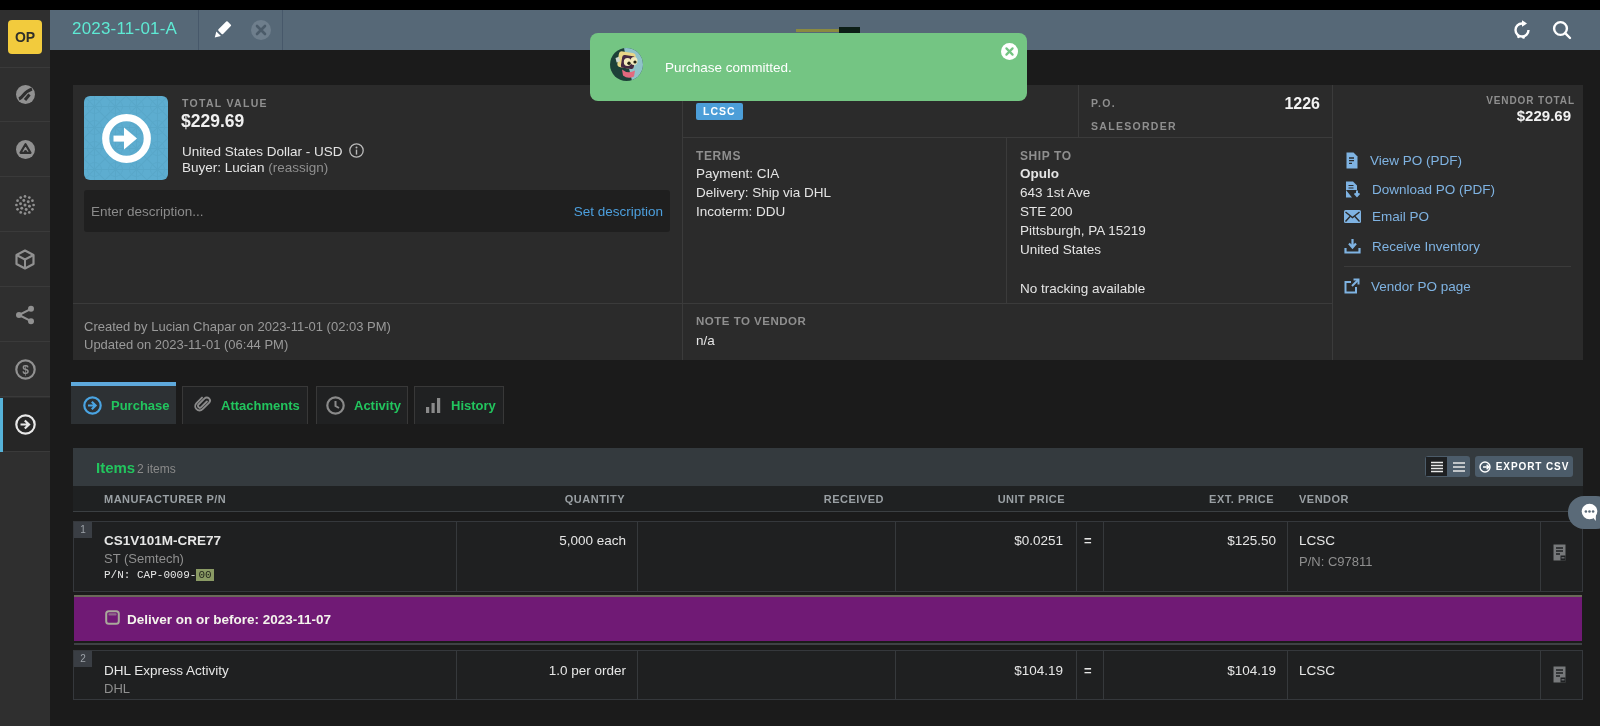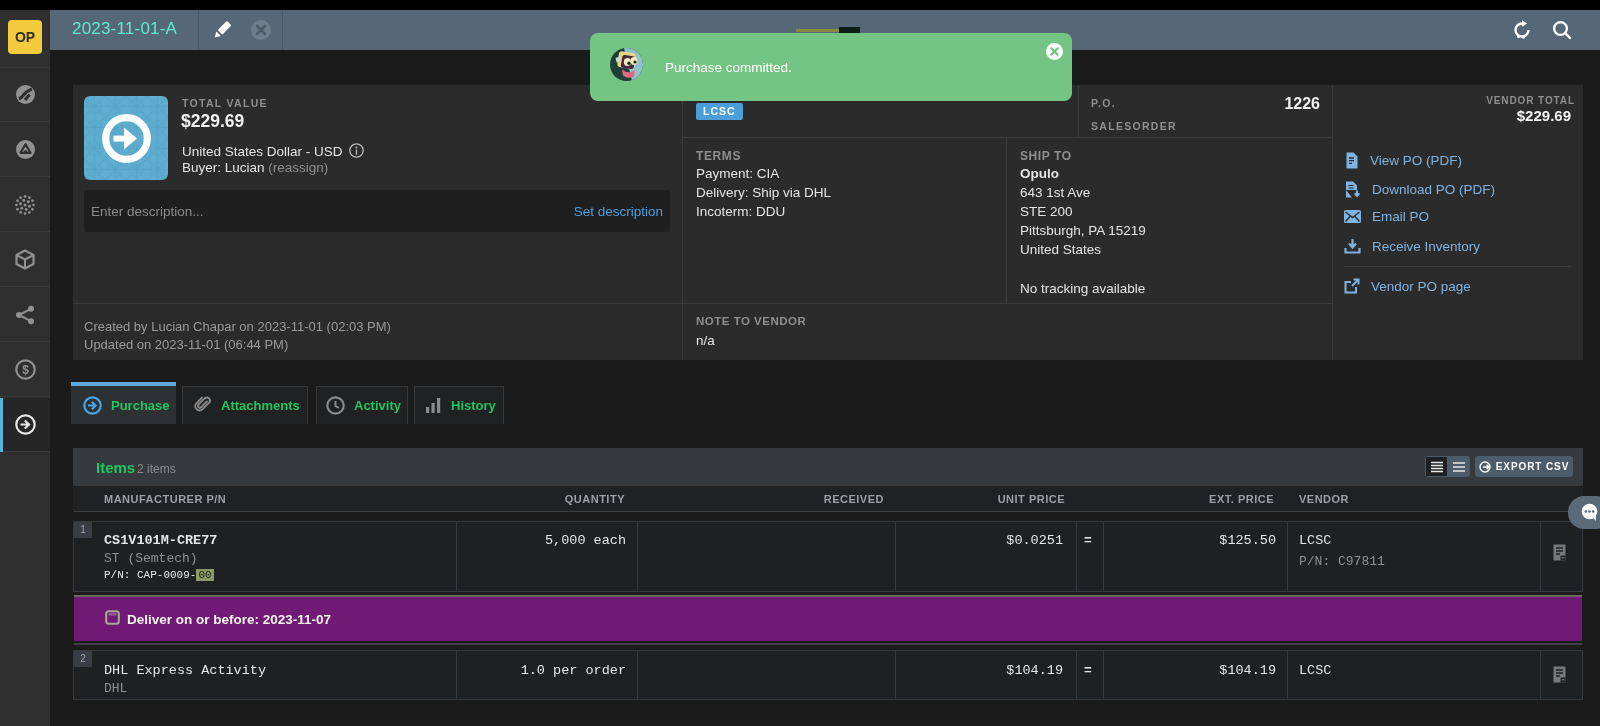--- a/index.html
+++ b/index.html
@@ -38,29 +38,29 @@
 .tab-i { background:#202122; border:1px solid #383838; border-bottom:none; height:38px; top:386px; gap:9px; }
 
 
 #items-head { left:73px; top:448px; width:1510px; height:38px; background:#343a3e; }
 #col-head { left:73px; top:486px; width:1510px; height:26px; background:#1f2122; border-bottom:1px solid #3b3f42; }
 .colh { position:absolute; top:7px; color:#9aa0a4; font-weight:bold; font-size:11px; letter-spacing:0.5px; }
 .row { position:absolute; left:73px; width:1510px; background:#1f2021; border:1px solid #35383c; }
 .cellv { position:absolute; top:0; width:1px; height:100%; background:#36393c; }
 .idx { position:absolute; left:0; top:0; width:18px; height:16px; background:#3a3e44; color:#b4b8be;
   font-size:10px; text-align:center; line-height:15px; color:#9ca2a8; }
-.rt { position:absolute; font-size:13.5px; color:#e6e6e6;font-family:Liberation Mono, monospace; }
+.rt { position:absolute; font-size:13.5px; color:#e6e6e6; }
 .mono { font-family:"Liberation Mono", monospace; font-size:11px; }
 #pn-badge { background:#8a9a64; color:#22251c; padding:0px 2px; }
 #deliver { left:74px; top:595px; width:1508px; height:46px; background:#701a75; border-top:2px solid #6b6a5a; display:flex;
   align-items:center; }
 #chatbtn { left:1568px; top:496px; width:44px; height:33px; background:#5a6a78; border-radius:16px; }
 
 
-#toast { left:590px; top:33px; width:482px; height:68px; background:#74c583; border-radius:8px; }
+#toast { left:590px; top:33px; width:437px; height:68px; background:#74c583; border-radius:8px; }
 #toast-txt { position:absolute; left:75px; top:27px; color:#fff; font-size:13.5px; }
 </style>
 </head>
 <body>
 <div class="abs" id="topstrip"></div>
 <div class="abs" id="header"></div>
 <div class="abs" id="sidebar"></div>
 <div class="abs" id="logo">OP</div>
 <div class="abs" id="title">2023-11-01-A</div>
 <div class="abs hdiv" style="left:198px;"></div>

